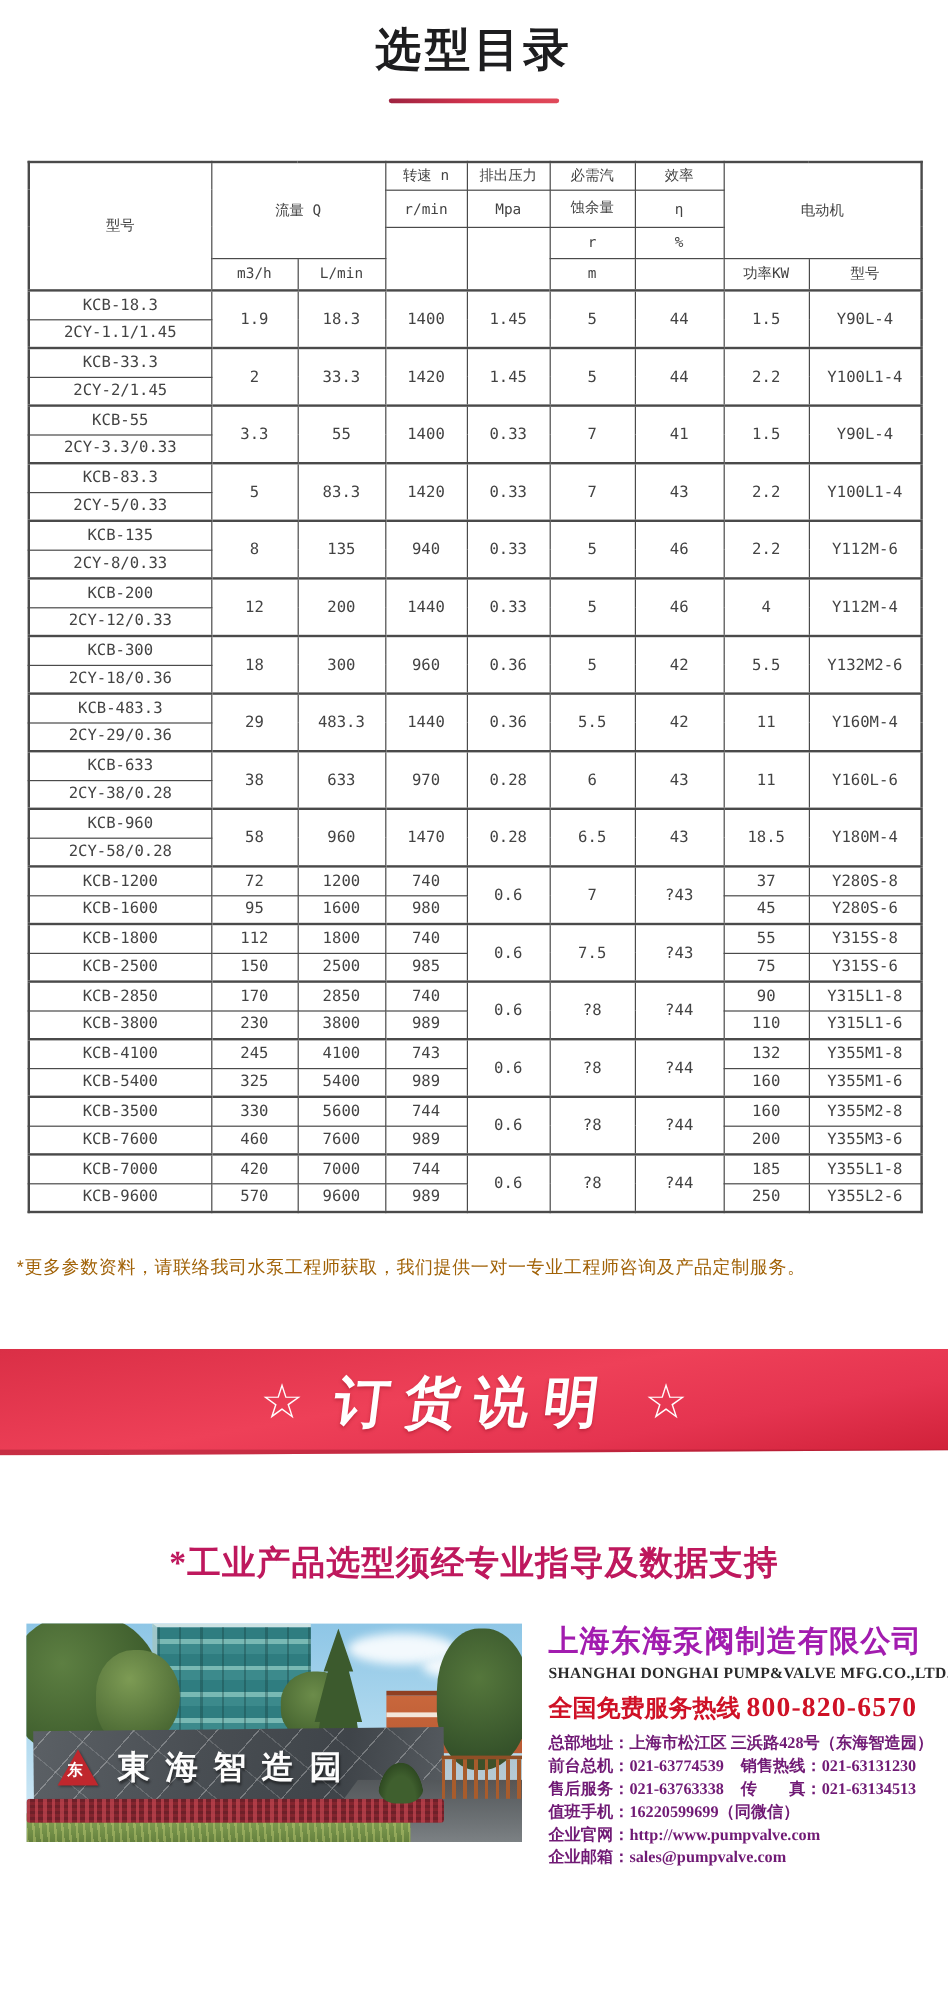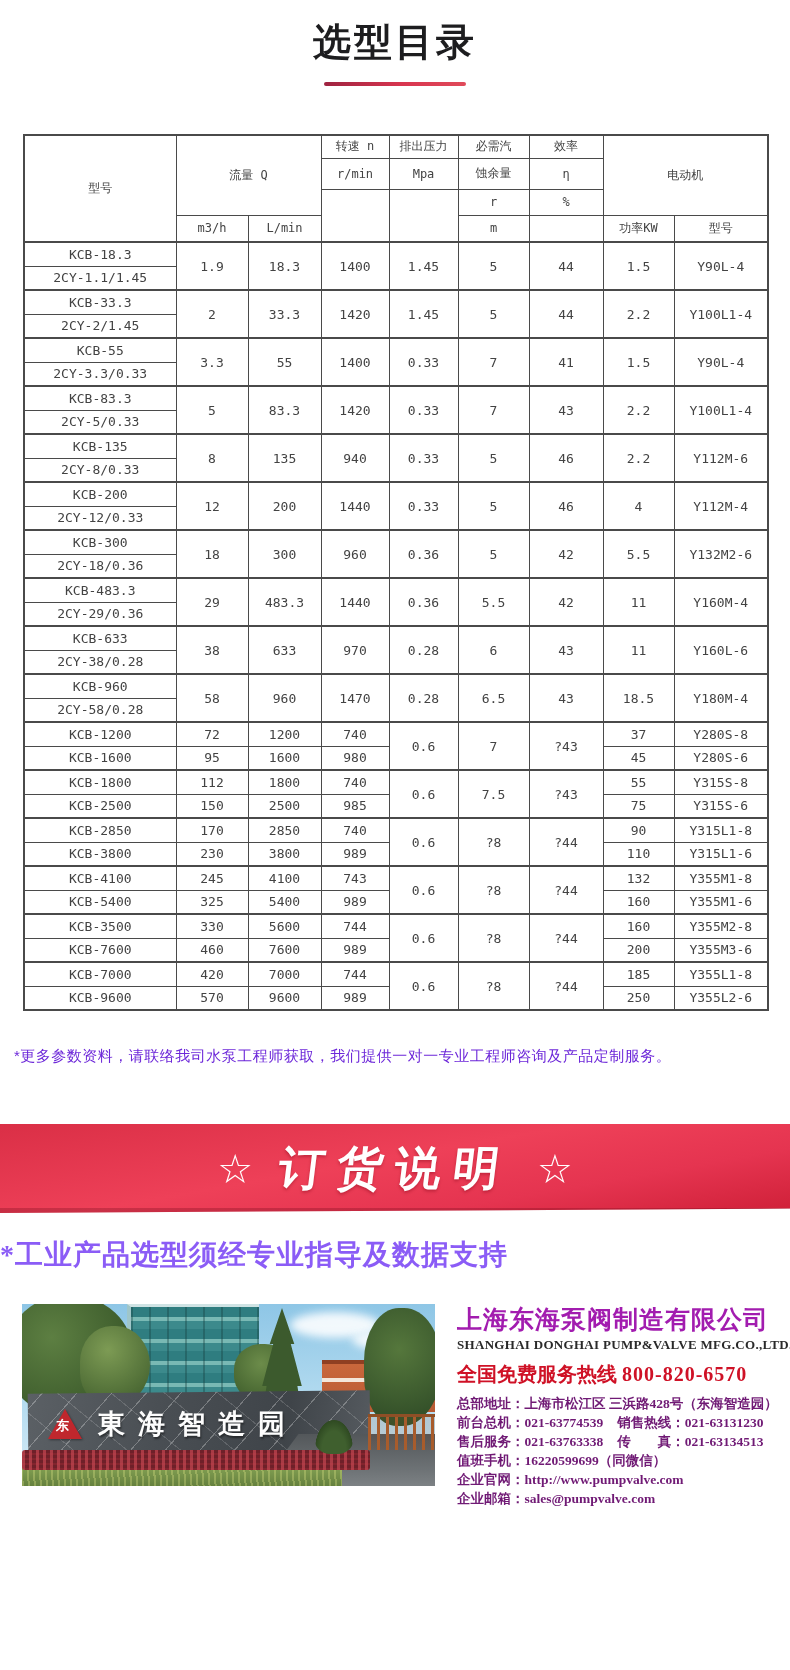--- a/index.html
+++ b/index.html
@@ -19,37 +19,37 @@
   table.spec th, table.spec td { border:1px solid #4a4a4a; text-align:center; vertical-align:middle;
     font-weight:400; padding:0 2px; overflow:hidden; white-space:nowrap; }
   table.spec thead th { font-size:12px; }
   tr.h1 th { height:23px; }
   tr.h2 th { height:31px; }
   tr.h3 th { height:26px; }
   tr.h4 th { height:27px; border-bottom:2px solid #4a4a4a; }
   table.spec tbody td { height:24px; }
   table.spec tbody tr.group-start td { border-top:2px solid #4a4a4a; }
 
-  .footnote { margin:36px 0 0 14px; font-size:15px; letter-spacing:.5px; color:#6d28d9; }
+  .footnote { margin:36px 0 0 14px; font-size:15px; letter-spacing:.5px; color:#a16207; }
 
   
   .banner { position:relative; margin-top:58px; height:89px; width:100%;
     background:linear-gradient(170deg,#da2f46 0%,#ee4058 45%,#e53450 72%,#cf2038 100%);
     display:flex; align-items:center; justify-content:center; gap:26px;
     clip-path:polygon(0 0,100% 0,100% 95%,0 100%); }
   .banner::after { content:""; position:absolute; left:0; right:0; bottom:0; height:5px;
     background:rgba(90,0,15,.25); }
   .banner-star { color:#fff; font-size:40px; line-height:1; }
   .banner-title { color:#fff; font-size:46px; font-weight:700; letter-spacing:12px;
     transform:skewX(-7deg); text-shadow:0 2px 3px rgba(120,0,20,.35); }
 
   
-  .advisory { margin-top:21px; 
+  .advisory { margin-top:70px; text-align:center;
     font-family:"Liberation Serif","DejaVu Serif",serif; font-weight:700;
-    color:#8b5cf6; font-size:28px; line-height:42px; letter-spacing:1px; }
+    color:#be185d; font-size:28px; line-height:42px; letter-spacing:1px; }
 
   
   .bottom { display:flex; margin:28px 0 0 22px; }
 
   
   .photo { position:relative; width:413px; height:182px; overflow:hidden; flex:none;
     background:linear-gradient(180deg,#8ec6e6 0%,#b5dcf0 55%,#d8ecf7 100%); }
   .cloud { position:absolute; background:#fdfeff; border-radius:50%; filter:blur(4px); opacity:.9; }
   .glass-building { position:absolute; left:105px; top:0; width:132px; height:96px;
     background:repeating-linear-gradient(180deg,#2f7d80 0 10px,#79b9b4 10px 14px,#3c8a8c 14px 22px);
@@ -93,21 +93,21 @@
   .cycad { position:absolute; left:293px; top:116px; width:38px; height:34px; z-index:3;
     background:radial-gradient(ellipse at 50% 90%,#3f5f2e 0 45%,#2f4a22 70%,transparent 72%);
     border-radius:50% 50% 40% 40%; }
 
   
   .company { margin-left:22px; width:315px; font-family:"Liberation Serif","DejaVu Serif",serif; }
   .company-name { font-family:"Liberation Sans","DejaVu Sans",sans-serif; font-size:25px; line-height:30px;
     font-weight:700; color:#a21caf; letter-spacing:1px; white-space:nowrap; }
   .company-en { margin-top:3px; font-size:13px; font-weight:700; color:#2a2a2a; letter-spacing:.3px; white-space:nowrap; }
   .hotline { margin-top:8px; font-size:20px; font-weight:700; color:#cf1126; white-space:nowrap; }
-  .hotline .num { font-size:20px; letter-spacing:1px;text-align:center; }
+  .hotline .num { font-size:23px; letter-spacing:1px;text-align:center; }
   .contacts { margin-top:6px; }
   .contact-row { font-size:13.5px; line-height:19px; font-weight:700; color:#701a75; white-space:nowrap; }
   .contact-row .gap { display:inline-block; width:14px; }
 </style>
 </head>
 <body>
 
 <div class="page">
 
   <h1 class="page-title">选型目录</h1>

